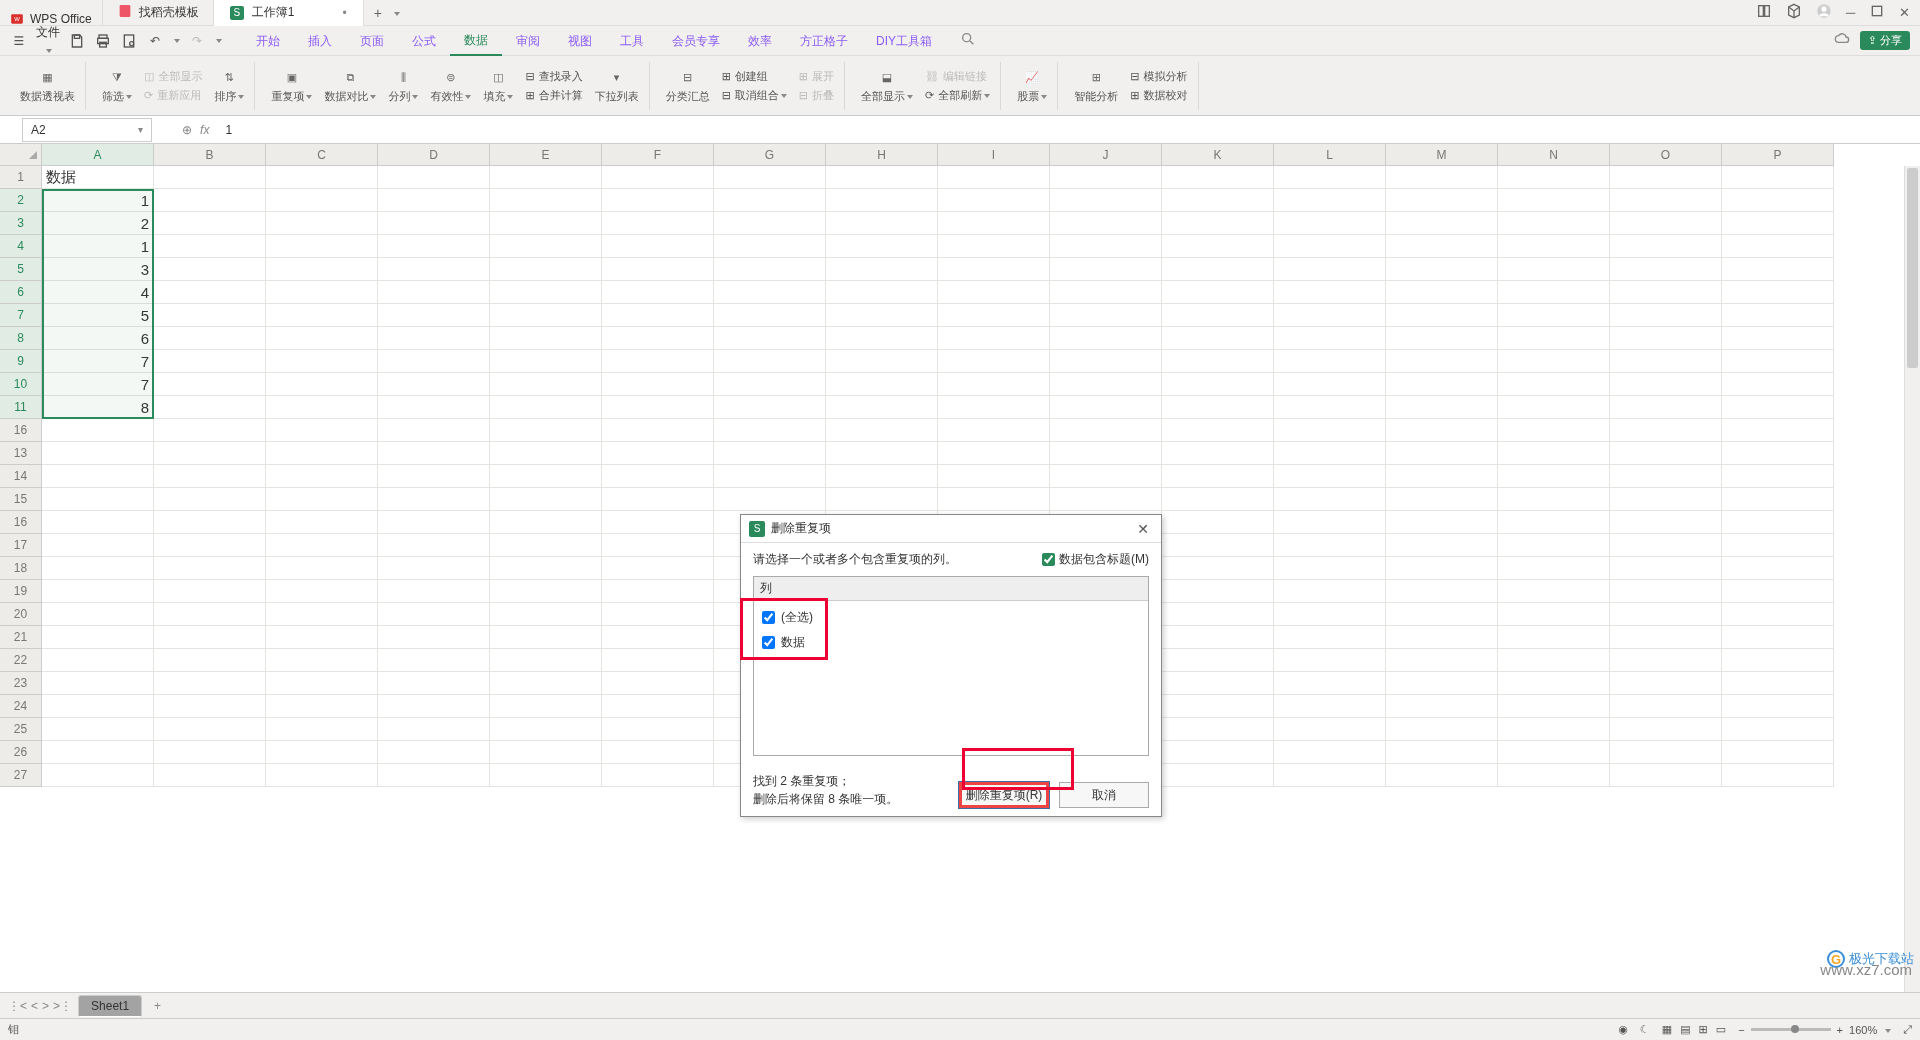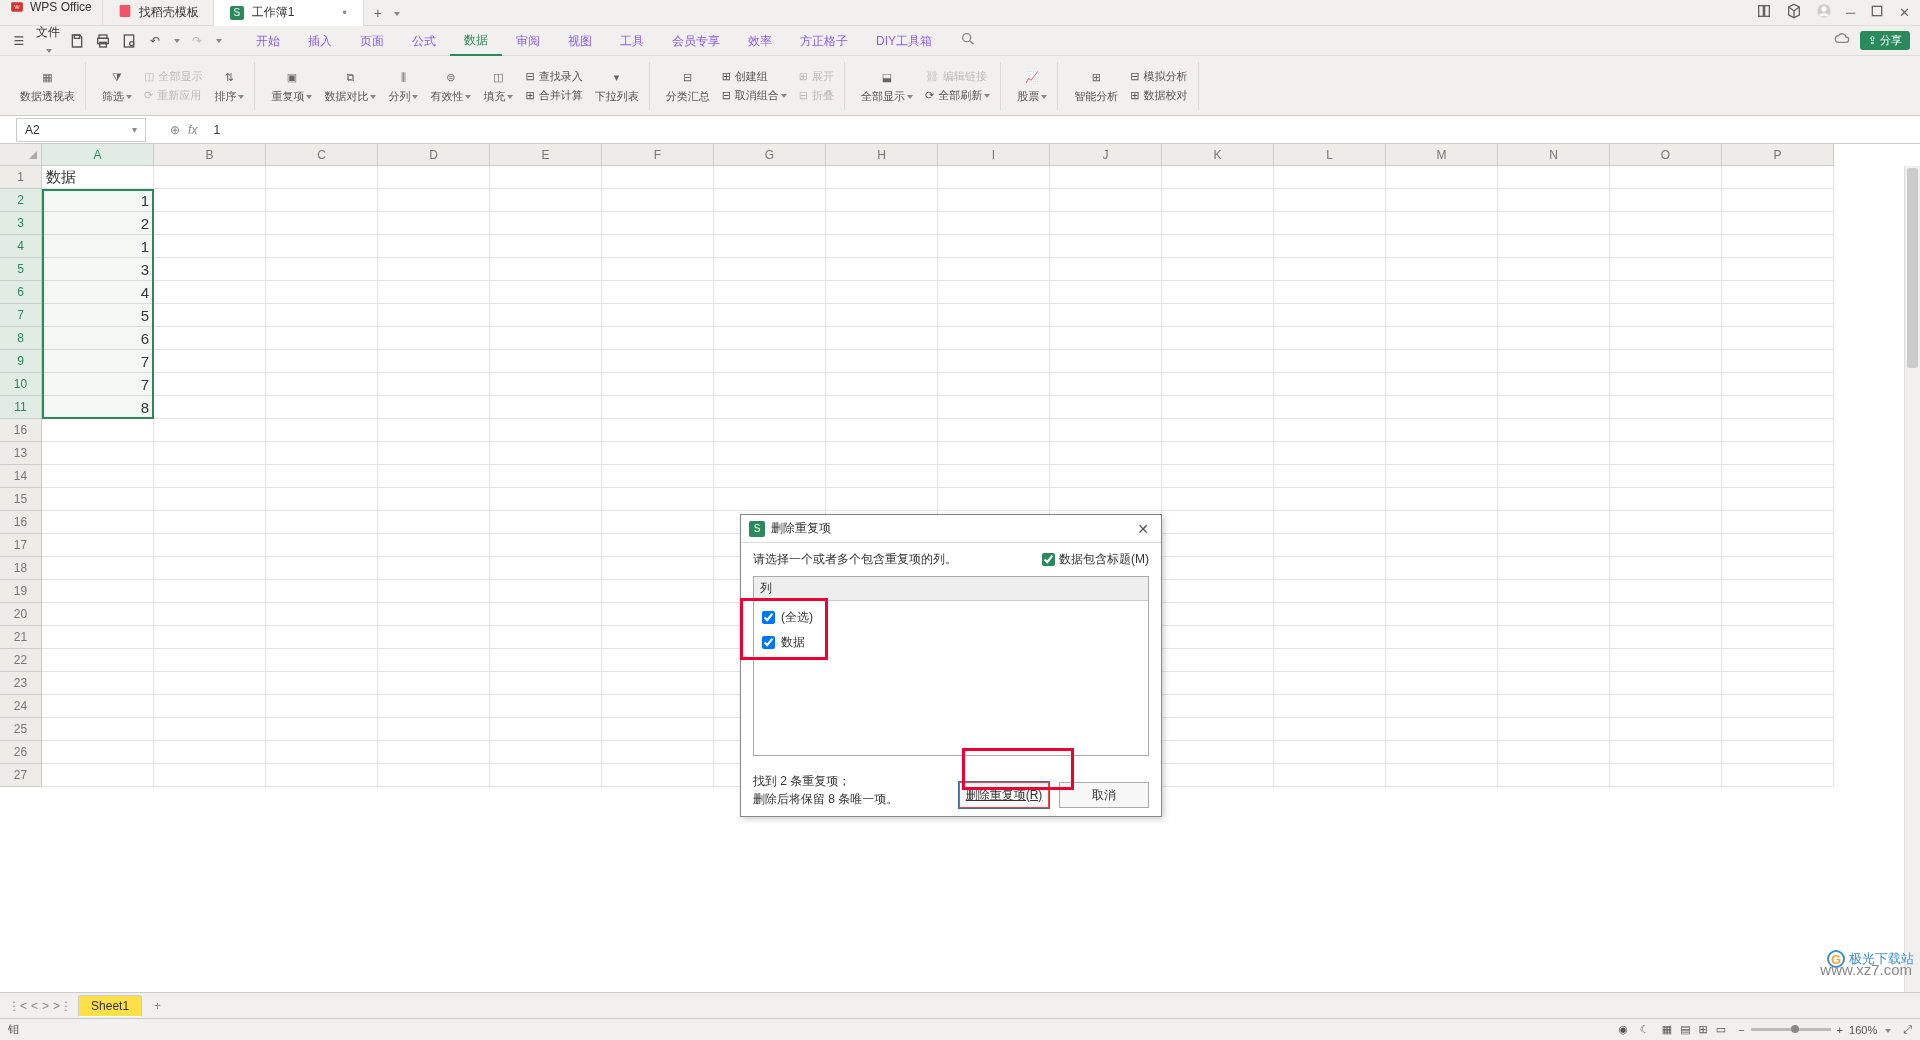--- a/index.html
+++ b/index.html
@@ -1,20 +1,20 @@
 <!DOCTYPE html>
 <html><head>
 <meta charset="utf-8">
 <style>
 * { margin: 0; padding: 0; box-sizing: border-box; font-family: "Microsoft YaHei", "PingFang SC", sans-serif; }
 body { background: #f2f0ee; width: 1920px; height: 1040px; overflow: hidden; position: relative; font-size: 12px; color: #333; }
 
 
 .title-bar { height: 26px; display: flex; align-items: center; background: #f2f0ee; border-bottom: 1px solid #ddd; }
-.tab-app { display: flex; align-items: flex-start; padding: 0 10px; height: 26px; gap: 6px; }
+.tab-app { display: flex; align-items: flex-end; padding: 0 10px; height: 26px; gap: 6px; }
 .wps-logo { width: 14px; height: 14px; display:inline-flex; align-items:center; justify-content:center; }
 .tab-template { display:flex; align-items:center; gap:6px; padding:0 14px; height:26px; border-left:1px solid #e0ddd9; border-right:1px solid #e0ddd9; }
 .tab-doc { display:flex; align-items:center; gap:8px; padding:0 16px; height:26px; background:#fff; border-right:1px solid #e0ddd9; }
 .tab-doc .s-badge { width:14px; height:14px; background:#2b8a5b; color:#fff; font-size:10px; display:inline-flex; align-items:center; justify-content:center; border-radius:2px; }
 .tab-doc .dot { color:#888; margin-left:40px; }
 .tab-add { padding:0 10px; font-size:14px; color:#666; }
 .title-right { margin-left:auto; display:flex; align-items:center; gap:14px; padding-right:10px; }
 .title-right span { color:#666; font-size:13px; }
 
 
@@ -33,21 +33,21 @@
 .ribbon { height: 60px; background:#f2f0ee; display:flex; align-items:center; padding:0 10px; border-bottom:1px solid #ccc; gap:6px; }
 .ribbon-group { display:flex; align-items:center; gap:12px; padding:0 10px; border-right:1px solid #dcd8d4; height:48px; }
 .ribbon-item { display:flex; flex-direction:column; align-items:center; gap:2px; color:#555; font-size:11px; }
 .ribbon-item .icon { width:20px; height:20px; display:flex; align-items:center; justify-content:center; color:#666; }
 .ribbon-stack { display:flex; flex-direction:column; gap:4px; }
 .ribbon-stack-item { display:flex; align-items:center; gap:4px; font-size:11px; color:#555; }
 .ribbon-stack-item.disabled { color:#bbb; }
 
 
 .formula-bar { height:28px; background:#fff; border-bottom:1px solid #ccc; display:flex; align-items:center; }
-.name-box { width:130px; height:24px; border:1px solid #ccc; margin:2px 16px; display:flex; align-items:center; padding:0 8px; justify-content:space-between; background:#fff; }
+.name-box { width:130px; height:24px; border:1px solid #ccc; margin:2px 22px; display:flex; align-items:center; padding:0 8px; justify-content:space-between; background:#fff; }
 .name-box .chevron { color:#888; font-size:10px; }
 .fx-grp { display:flex; align-items:center; gap:8px; padding:0 8px; color:#888; }
 .fx-input { flex:1; padding:0 8px; }
 
 
 .spreadsheet { position:relative; background:#fff; height: calc(100% - 26px - 30px - 60px - 28px - 26px - 22px); overflow:hidden; }
 .grid { position:absolute; inset:0; }
 .corner { position:absolute; left:0; top:0; width:42px; height:22px; background:#eeece8; border-right:1px solid #ccc; border-bottom:1px solid #ccc; display:flex; align-items:center; justify-content:flex-end; padding-right:4px; }
 .corner::after { content:""; border-left:8px solid transparent; border-bottom:8px solid #aaa; }
 .col-headers { position:absolute; left:42px; top:0; right:16px; height:22px; display:flex; }
@@ -74,29 +74,29 @@
 .chk-label { display:flex; align-items:center; gap:4px;justify-content:flex-end; }
 .chk-label input { width:13px; height:13px; accent-color:#2b8a5b; }
 .list-box { border:1px solid #aaa; height:180px; }
 .list-header { background:#eee; padding:3px 6px; border-bottom:1px solid #ccc; font-size:12px; }
 .list-items { padding:4px 6px; }
 .list-item { display:flex; align-items:center; gap:6px; padding:4px 2px; }
 .dialog-footer { display:flex; align-items:flex-end; padding:8px 12px; gap:12px; }
 .found-text { font-size:12px; line-height:1.5; }
 .dlg-btns { margin-left:auto; display:flex; gap:10px; }
 .dlg-btn { width:90px; height:26px; border:1px solid #aaa; background:#f7f7f7; display:flex; align-items:center; justify-content:center; }
-.dlg-btn.primary { border:1px solid #ef4444; outline:1px solid #3b6ea5;text-decoration:underline; }
+.dlg-btn.primary { border:3px solid #ef4444; outline:1px solid #3b6ea5; }
 
 
 .hl-red { position:absolute; border:3px solid #e03; z-index:20; pointer-events:none; }
 
 
 .sheet-tabs { height:26px; background:#f2f0ee; display:flex; align-items:center; border-top:1px solid #ccc; padding:0 8px; gap:6px; }
 .sheet-nav { display:flex; gap:4px; color:#888; }
-.sheet-tab { background:#fde047; padding:3px 12px; border:1px solid #ccc; border-bottom-color:#fff; border-radius:3px 3px 0 0; }
+.sheet-tab { background:#a3a3a3; padding:3px 12px; border:1px solid #ccc; border-bottom-color:#fff; border-radius:3px 3px 0 0; }
 .sheet-add { color:#888; padding:0 6px; }
 
 
 .status-bar { height:22px; background:#f2f0ee; display:flex; align-items:center; border-top:1px solid #ccc; padding:0 8px; font-size:11px; color:#555; }
 .status-right { margin-left:auto; display:flex; align-items:center; gap:12px; }
 .view-icons { display:flex; gap:8px; }
 .zoom-ctrl { display:flex; align-items:center; gap:6px; }
 .zoom-slider { width:80px; height:3px; background:#bbb; position:relative; }
 .zoom-slider::after { content:""; position:absolute; width:8px; height:8px; background:#888; border-radius:50%; left:50%; top:-3px; }
 

